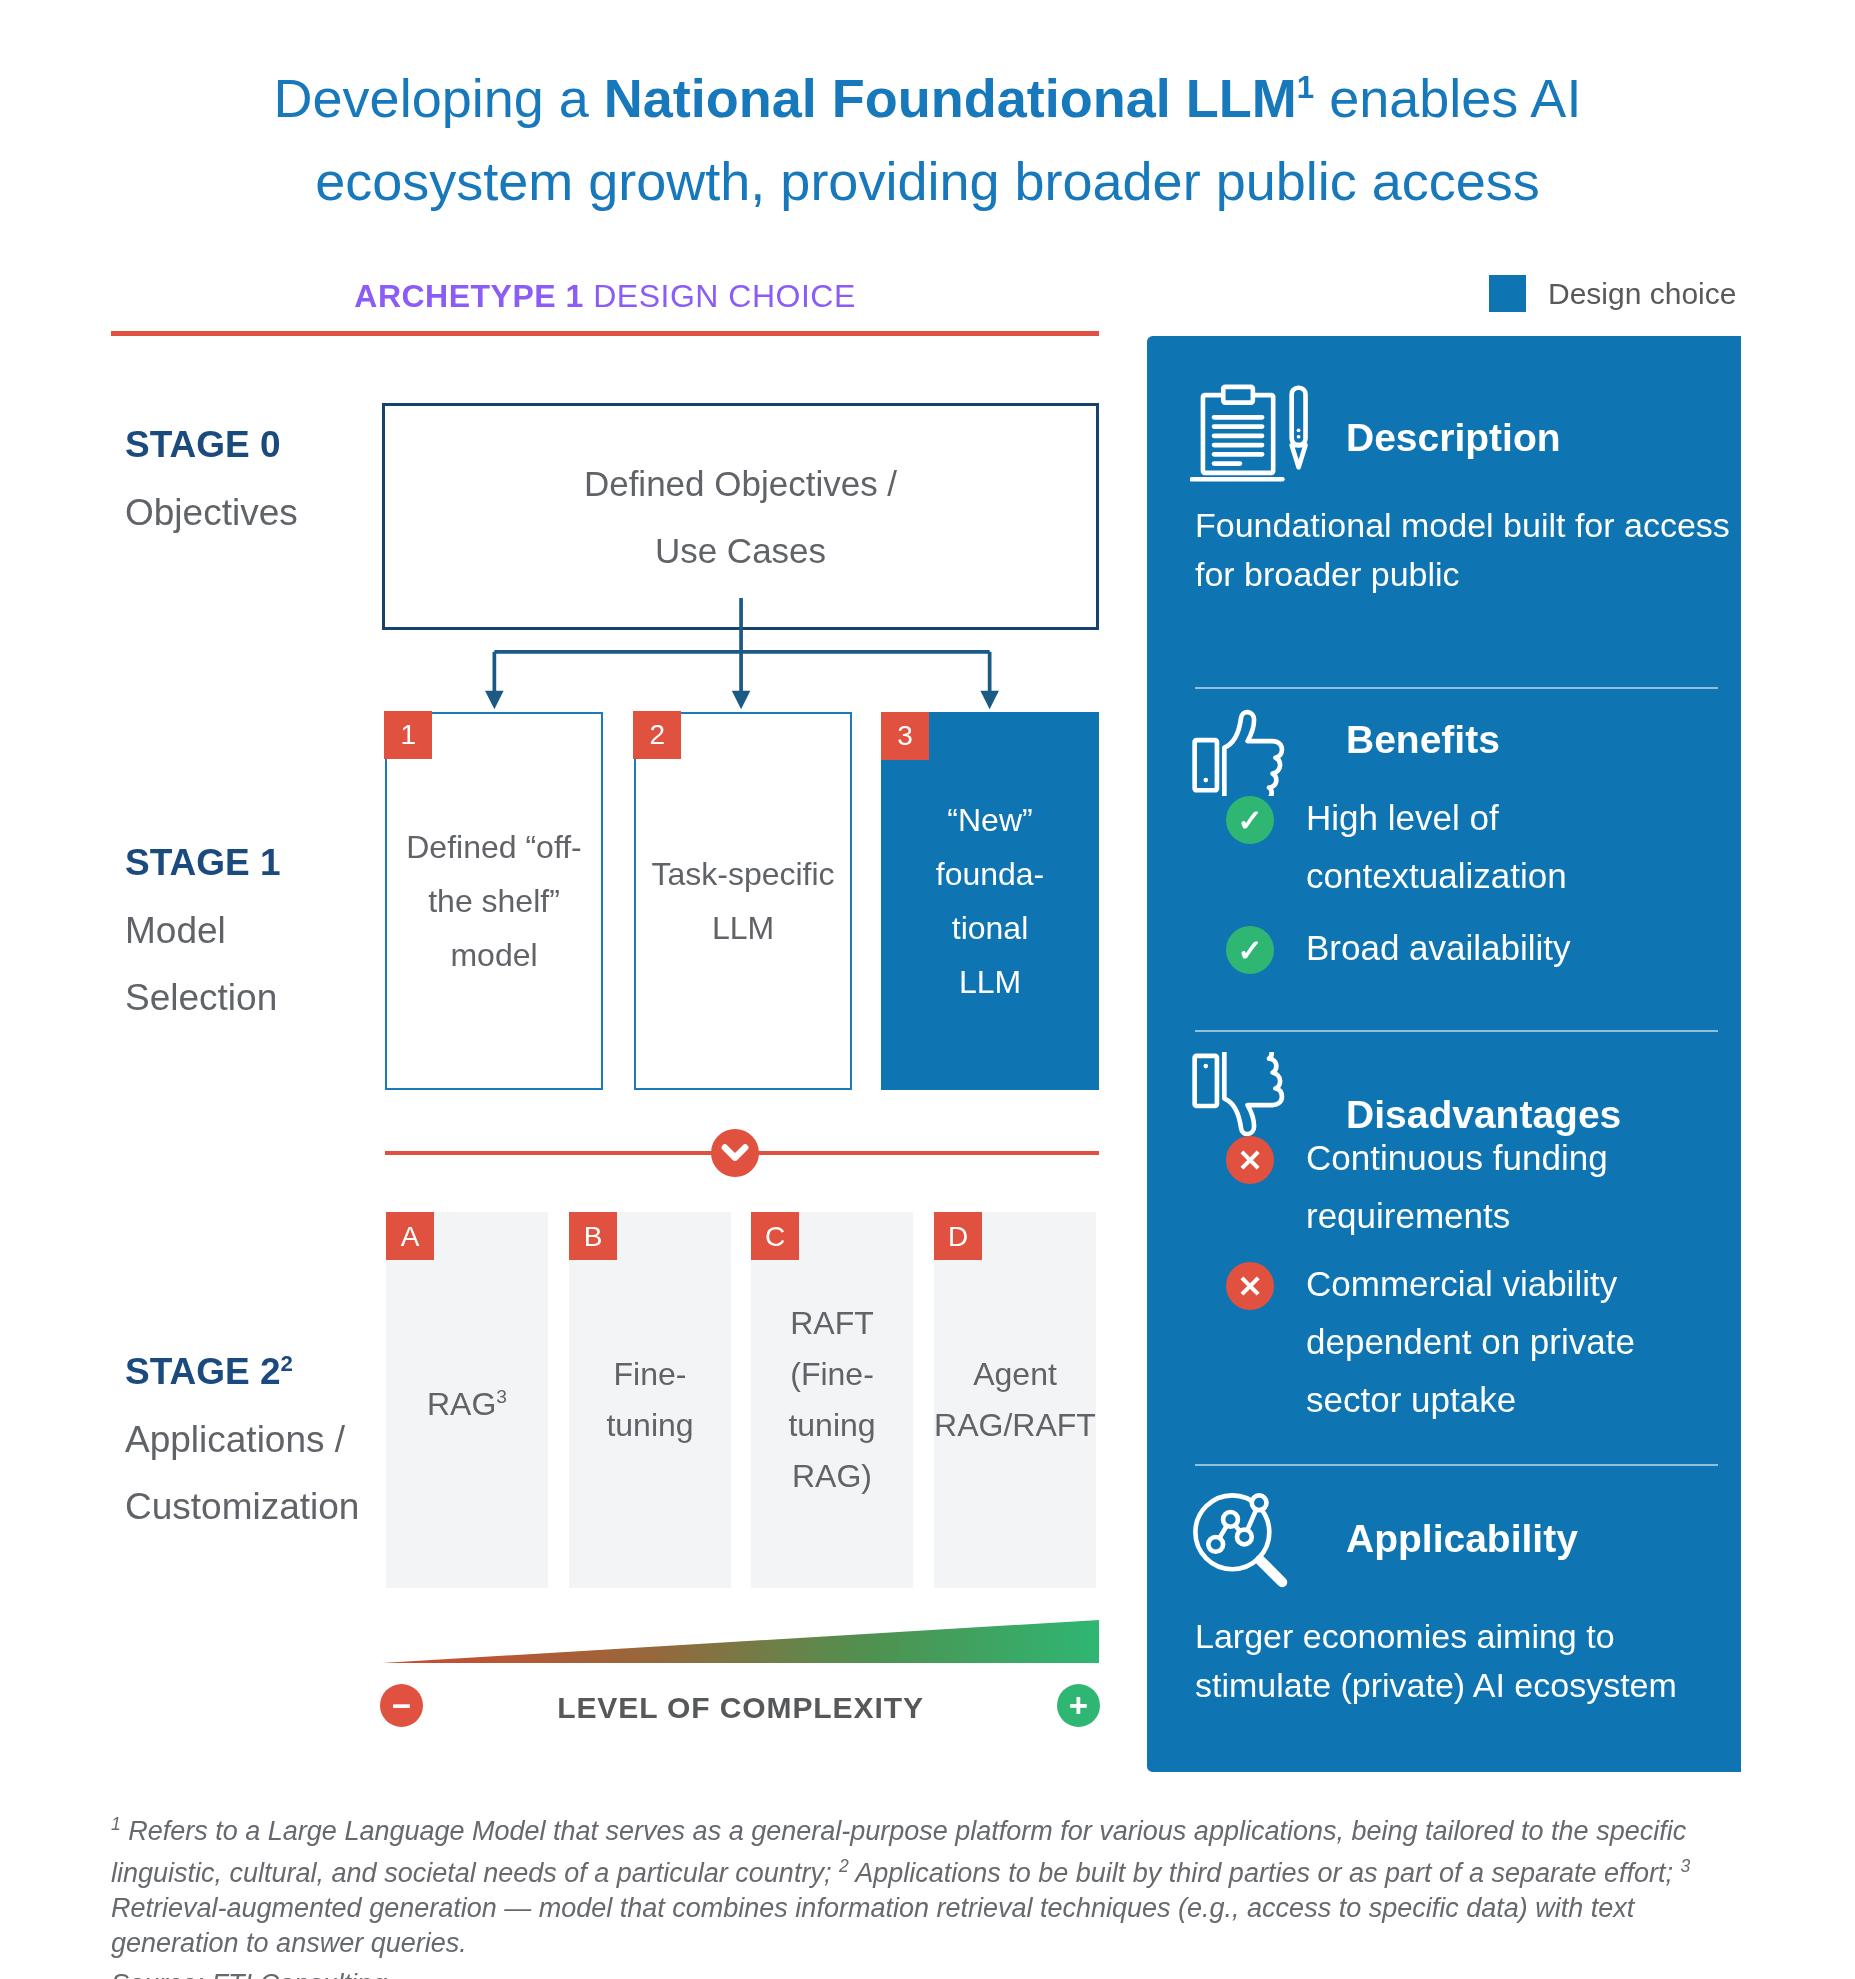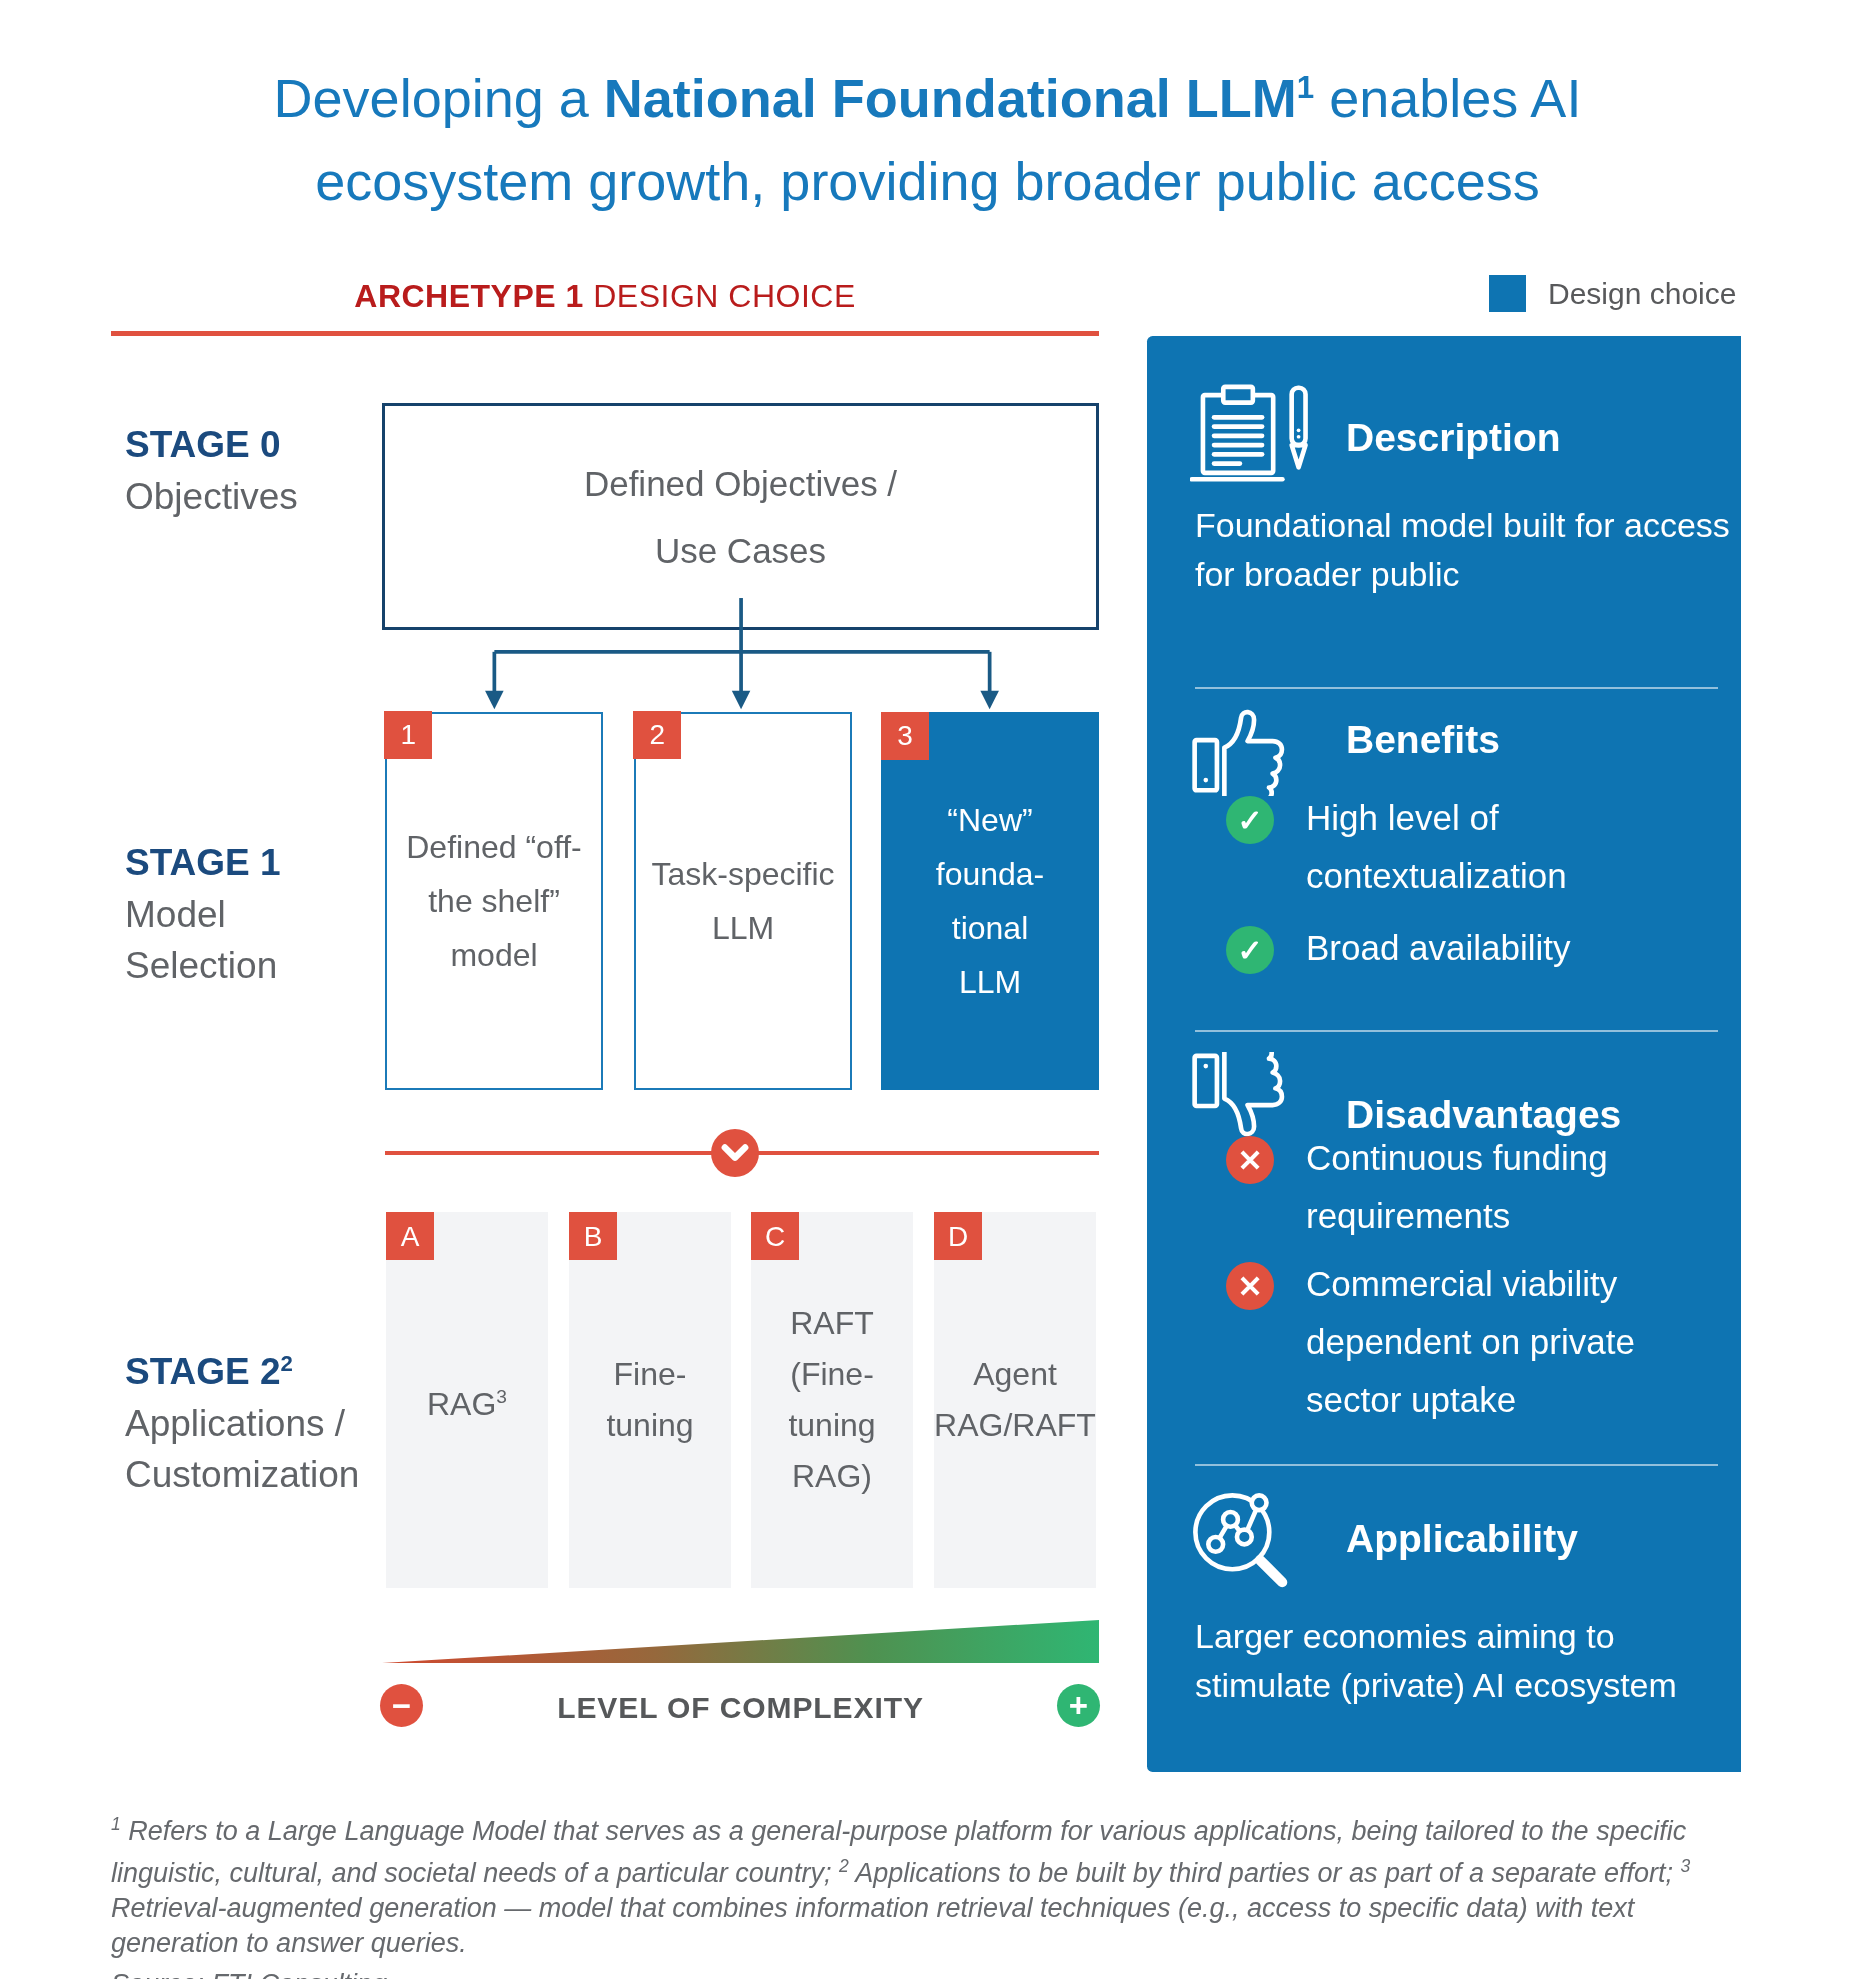--- a/index.html
+++ b/index.html
@@ -7,34 +7,34 @@
          font-family:"Liberation Sans",sans-serif;}
 
   
   .title{position:absolute;left:0;top:46px;width:1855px;text-align:center;
          font-size:54px;line-height:83px;color:#1779BC;font-weight:400;}
   .title .b{font-weight:700;}
   .title sup{font-size:0.58em;font-weight:700;}
 
   
   .archetype{position:absolute;left:111px;top:278px;width:988px;text-align:center;
-             font-size:32px;color:#b91c1c;letter-spacing:0.5px;}
+             font-size:32px;color:#8b5cf6;letter-spacing:0.5px;}
   .archetype .b{font-weight:700;}
   .rule-red{position:absolute;left:111px;top:331px;width:988px;height:4.6px;background:#E0513F;}
 
   
   .legend{position:absolute;left:1489px;top:275px;display:flex;align-items:center;gap:22px;}
   .legend-swatch{width:37px;height:37px;background:#0E74B2;}
   .legend-label{font-size:30px;color:#58595B;}
 
   
   .stage-label{position:absolute;left:125px;}
   .stage-title{font-weight:700;color:#1B4A7E;font-size:37px;line-height:52px;}
   .stage-title sup{font-size:0.6em;}
-  .stage-sub{color:#606367;font-size:37px;line-height:51px;font-weight:400;}
+  .stage-sub{color:#606367;font-size:37px;line-height:51px;font-weight:400;margin-top:16px;}
 
   
   .big-box{position:absolute;left:382px;top:371px;width:717px;height:227px;
            border:3.7px solid #16426B;box-sizing:border-box;background:#fff;
            display:flex;flex-direction:column;justify-content:center;align-items:center;
            font-size:35px;color:#606367;line-height:67px;margin-top:32px;}
 
   
   .connector{position:absolute;left:371px;top:598px;width:742px;height:116px;}
   .connector line{stroke:#1A5A85;stroke-width:4;}

